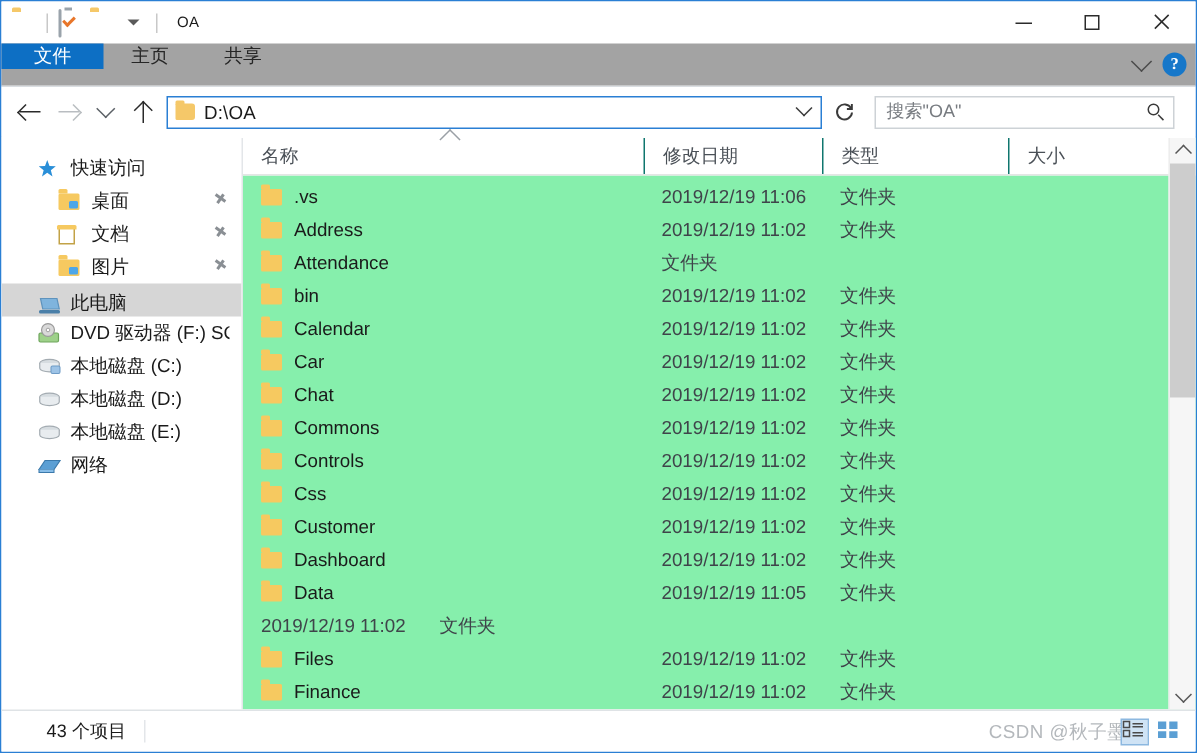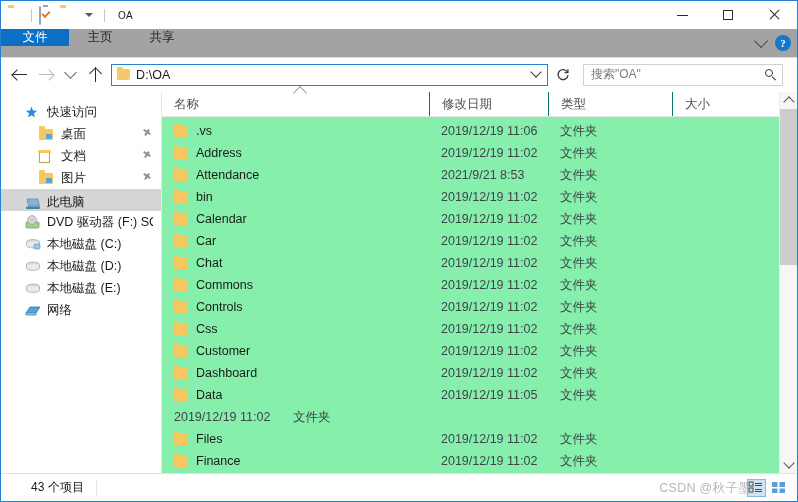--- a/index.html
+++ b/index.html
@@ -385,21 +385,20 @@
             </div>
             <div class="rdate">2019/12/19 11:02</div>
             <div class="rtype">文件夹</div>
             <div class="rsize"></div>
           </div>
           <div class="row">
             <div class="rname">
               <span class="g-folder"></span>
               <span>Attendance</span>
             </div>
-            <div class="rdate">2021/9/21 8:53</div>
             <div class="rtype">文件夹</div>
             <div class="rsize"></div>
           </div>
           <div class="row">
             <div class="rname">
               <span class="g-folder"></span>
               <span>bin</span>
             </div>
             <div class="rdate">2019/12/19 11:02</div>
             <div class="rtype">文件夹</div>

